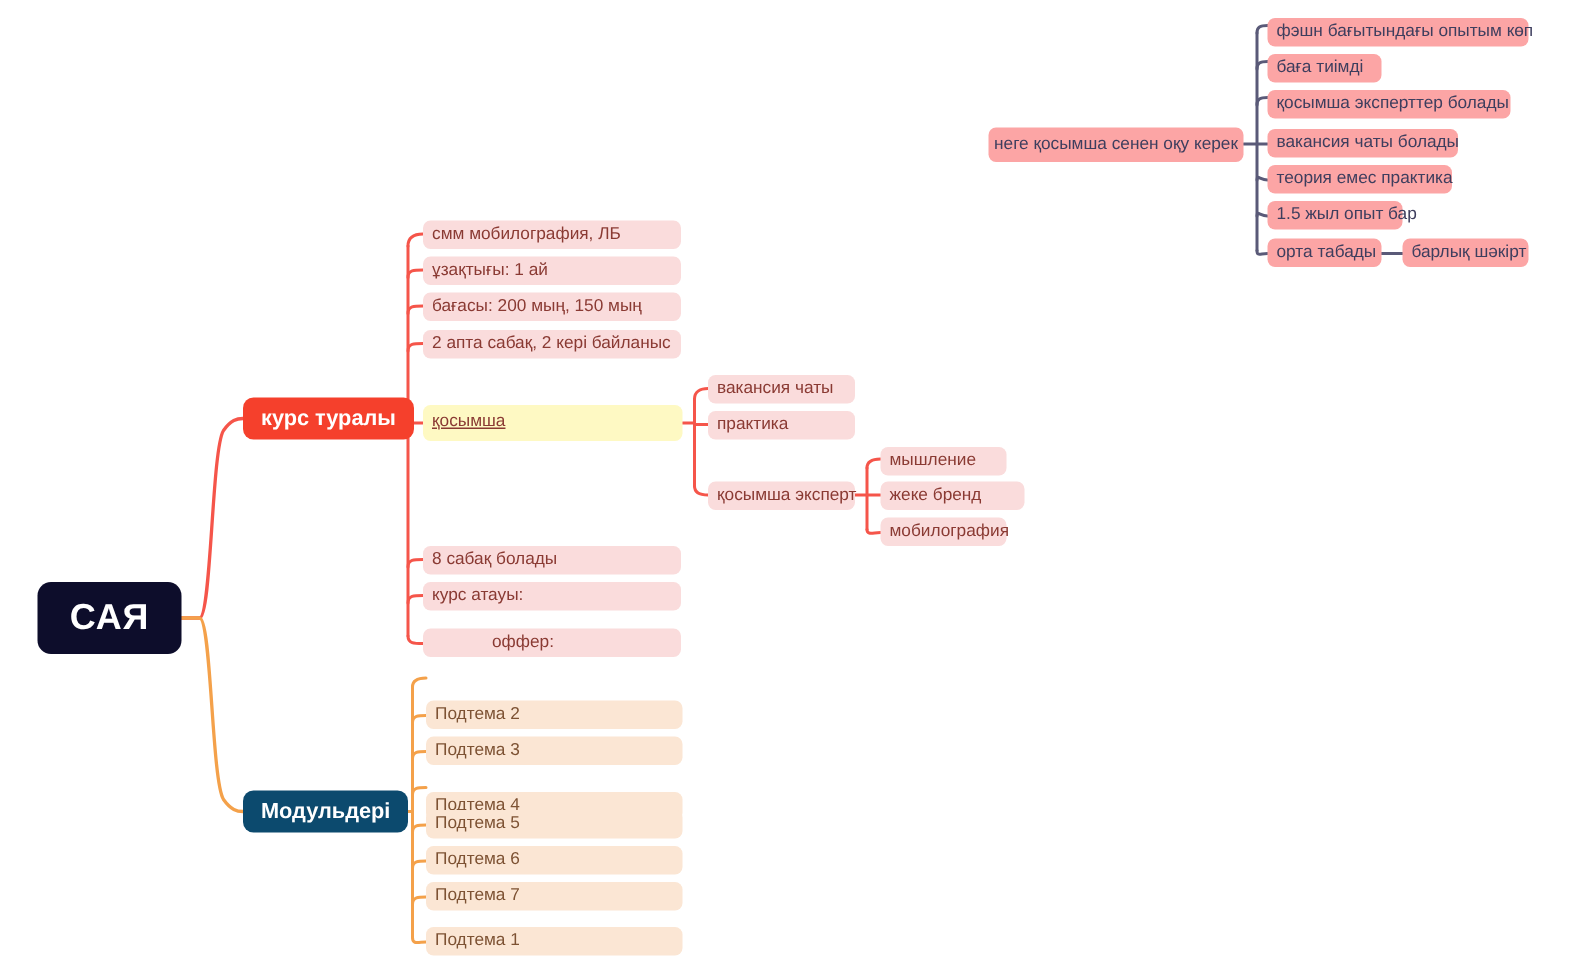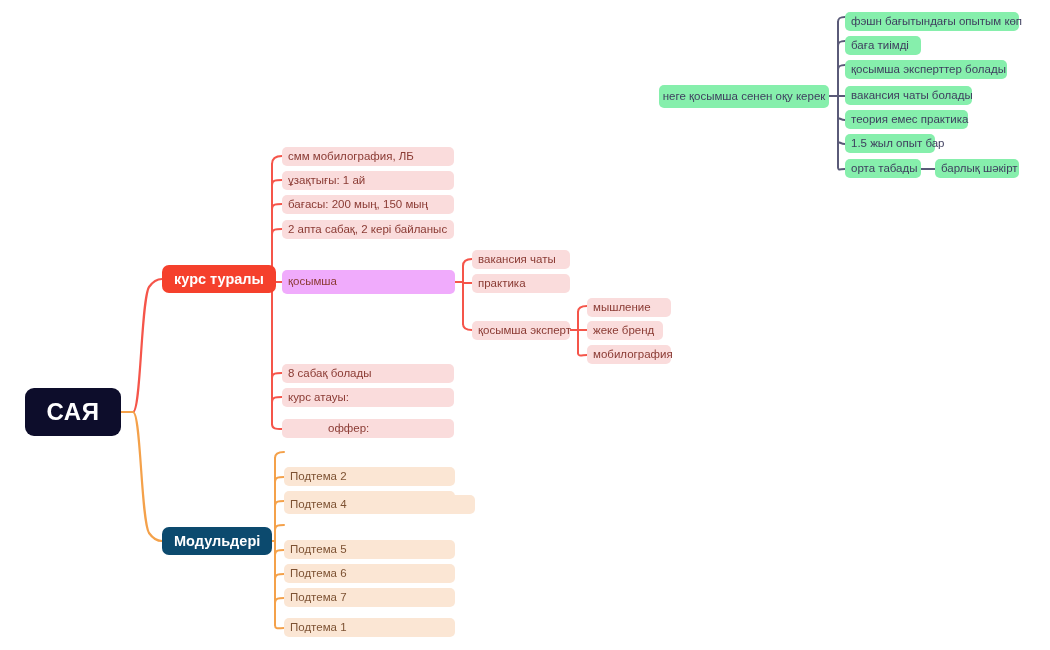--- a/index.html
+++ b/index.html
@@ -57,22 +57,22 @@
 
   
   .leaf {
     height: 19px;
     border-radius: 5px;
     font-size: 11.5px;
     padding: 0 6px;
   }
   .leaf-pink   { background: #fadcdc; color: #8a3a33; }
   .leaf-peach  { background: #fbe6d4; color: #7d5233; }
-  .leaf-grey   { background: #86efac; color: #3e3e5e; }
-  .leaf-wide-pink { background: #f0abfc; color: #8a3a33; }
+  .leaf-grey   { background: #fca5a5; color: #3e3e5e; }
+  .leaf-wide-pink { background: #fef9c3; color: #8a3a33; text-decoration: underline; }
 </style>
 </head>
 <body>
 
 <div id="canvas">
 
   <svg id="links" viewBox="0 0 1050 650">
 
     <path d="M121,412 L133,412 C141,412 141,300 149,287 C154,280 158,279 162,279" fill="none" stroke="#f5554a" stroke-width="2.2" stroke-linecap="round"></path>
 
@@ -139,28 +139,28 @@
 
   <div class="node leaf leaf-pink" style="left:282px; top:364px; width:172px;">8 сабақ болады</div>
   <div class="node leaf leaf-pink" style="left:282px; top:388px; width:172px;">курс атауы:</div>
   <div class="node leaf leaf-pink" style="left:282px; top:419px; width:172px;padding-left:46px;">оффер:</div>
 
   <div class="node leaf leaf-pink" style="left:472px; top:250px; width:98px;">вакансия чаты</div>
   <div class="node leaf leaf-pink" style="left:472px; top:274px; width:98px;">практика</div>
   <div class="node leaf leaf-pink" style="left:472px; top:321px; width:98px;">қосымша эксперт</div>
 
   <div class="node leaf leaf-pink" style="left:587px; top:298px; width:84px;">мышление</div>
-  <div class="node leaf leaf-pink" style="left:587px; top:321px; width:76px;">жеке бренд</div>
+  <div class="node leaf leaf-pink" style="left:587px; top:321px; width:96px;">жеке бренд</div>
   <div class="node leaf leaf-pink" style="left:587px; top:345px; width:84px;">мобилография</div>
 
   <div class="node node-branch branch-orange" style="left:162px; top:527px;">Модульдері</div>
 
   <div class="node leaf leaf-peach" style="left:284px; top:467px; width:171px;">Подтема 2</div>
   <div class="node leaf leaf-peach" style="left:284px; top:491px; width:171px;">Подтема 3</div>
-  <div class="node leaf leaf-peach" style="left:284px; top:495px; width:191px;">Подтема 4</div>
+  <div class="node leaf leaf-peach" style="left:284px; top:528px; width:171px;">Подтема 4</div>
   <div class="node leaf leaf-peach" style="left:284px; top:540px; width:171px;">Подтема 5</div>
   <div class="node leaf leaf-peach" style="left:284px; top:564px; width:171px;">Подтема 6</div>
   <div class="node leaf leaf-peach" style="left:284px; top:588px; width:171px;">Подтема 7</div>
   <div class="node leaf leaf-peach" style="left:284px; top:618px; width:171px;">Подтема 1</div>
 
   <div class="node leaf leaf-grey" style="left:659px; top:85px; width:170px; height:23px; justify-content:center;">неге қосымша сенен оқу керек</div>
 
   <div class="node leaf leaf-grey" style="left:845px; top:12px; width:174px;">фэшн бағытындағы опытым көп</div>
   <div class="node leaf leaf-grey" style="left:845px; top:36px; width:76px;">баға тиімді</div>
   <div class="node leaf leaf-grey" style="left:845px; top:60px; width:162px;">қосымша эксперттер болады</div>

